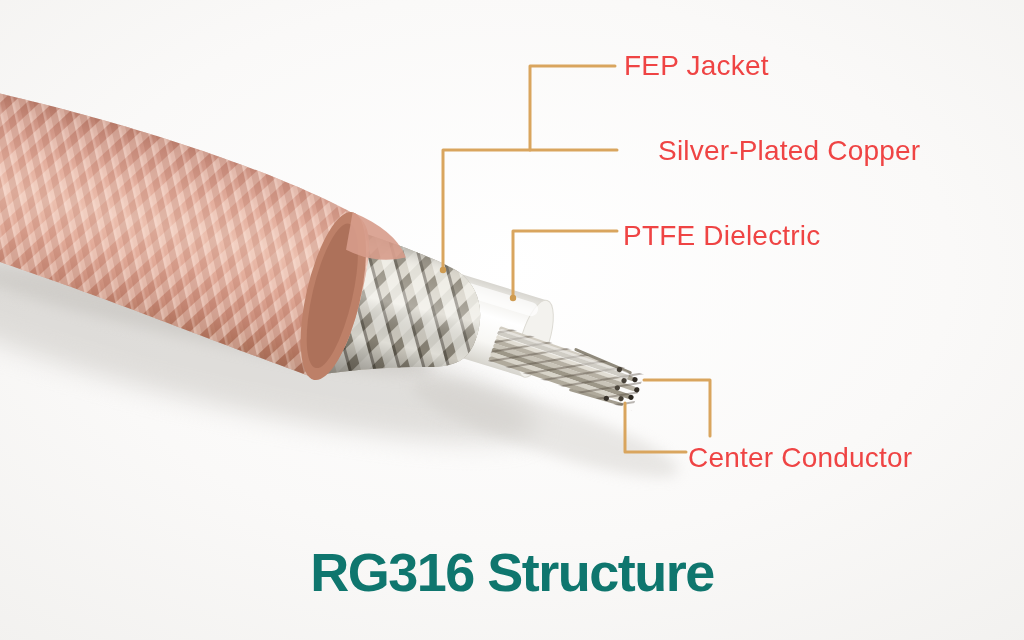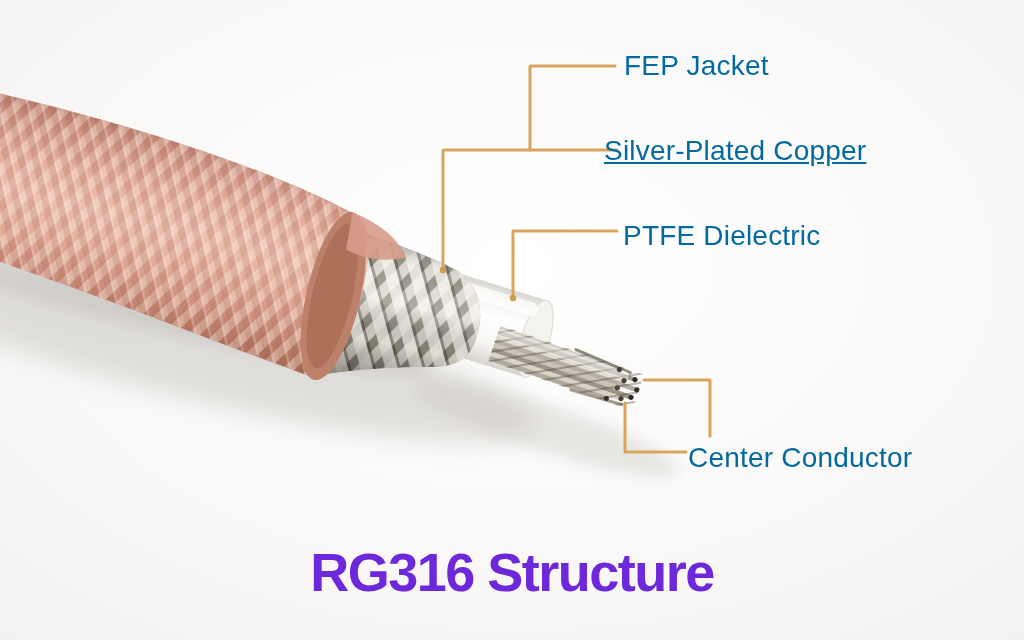--- a/index.html
+++ b/index.html
@@ -5,34 +5,34 @@
   html,body{margin:0;padding:0;background:#fff;}
   #stage{
     position:relative;width:1024px;height:640px;overflow:hidden;
     background:#fbfbfa;
     font-family:"Liberation Sans", sans-serif;
   }
   #stage svg{position:absolute;left:0;top:0;}
   .label{
     position:absolute;
     font-size:28px;line-height:34px;
-    color:#0369a1;
+    color:#ef4444;
     white-space:nowrap;
     letter-spacing:0.2px;
   }
   .label .line{display:block;}
-  #label-shield{line-height:42px;top:130px;left:604px;text-decoration:underline;}
+  #label-shield{line-height:42px;top:130px;left:658px;}
   #label-fep{top:49px;left:624px;}
   #label-ptfe{top:219px;left:623px;}
   #label-center{top:441px;left:688px;}
   #diagram-title{
     position:absolute;left:0;top:541px;width:100%;
     text-align:center;
     font-size:54px;font-weight:700;letter-spacing:-1.5px;
-    color:#6d28d9;
+    color:#0f766e;
   }
 </style>
 </head>
 <body>
 
 <div id="stage">
 
   <svg width="1024" height="640" viewBox="0 0 1024 640">
     <defs>
       <radialGradient id="bgGrad" cx="50%" cy="42%" r="78%">

